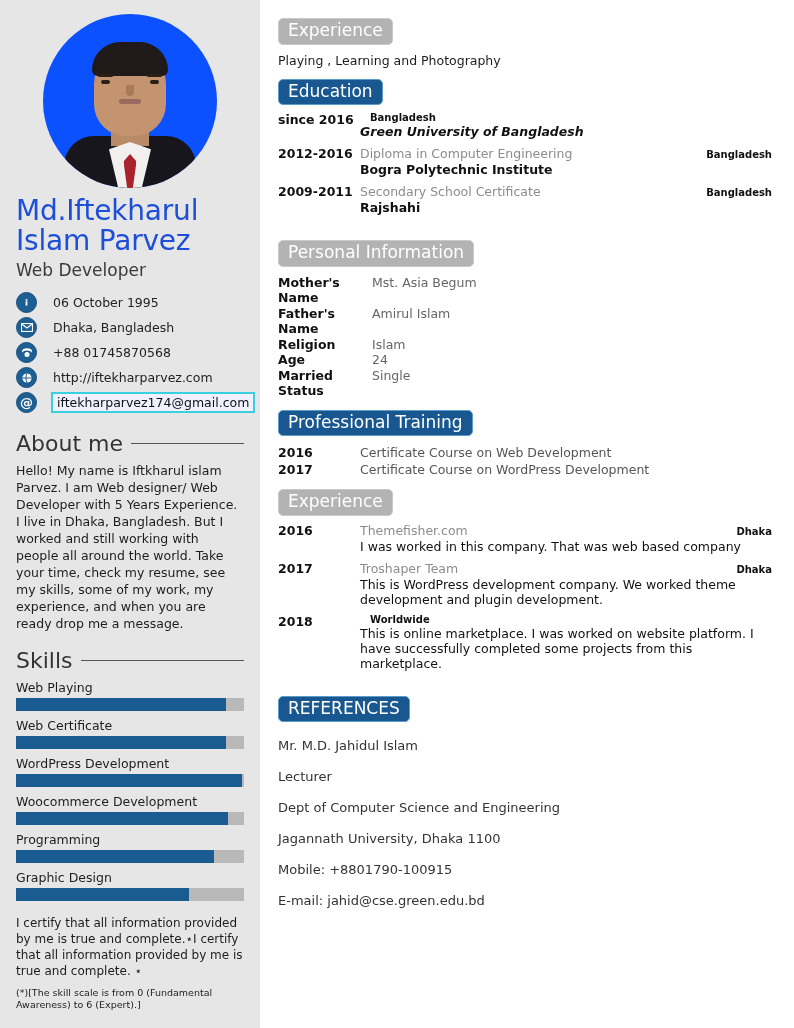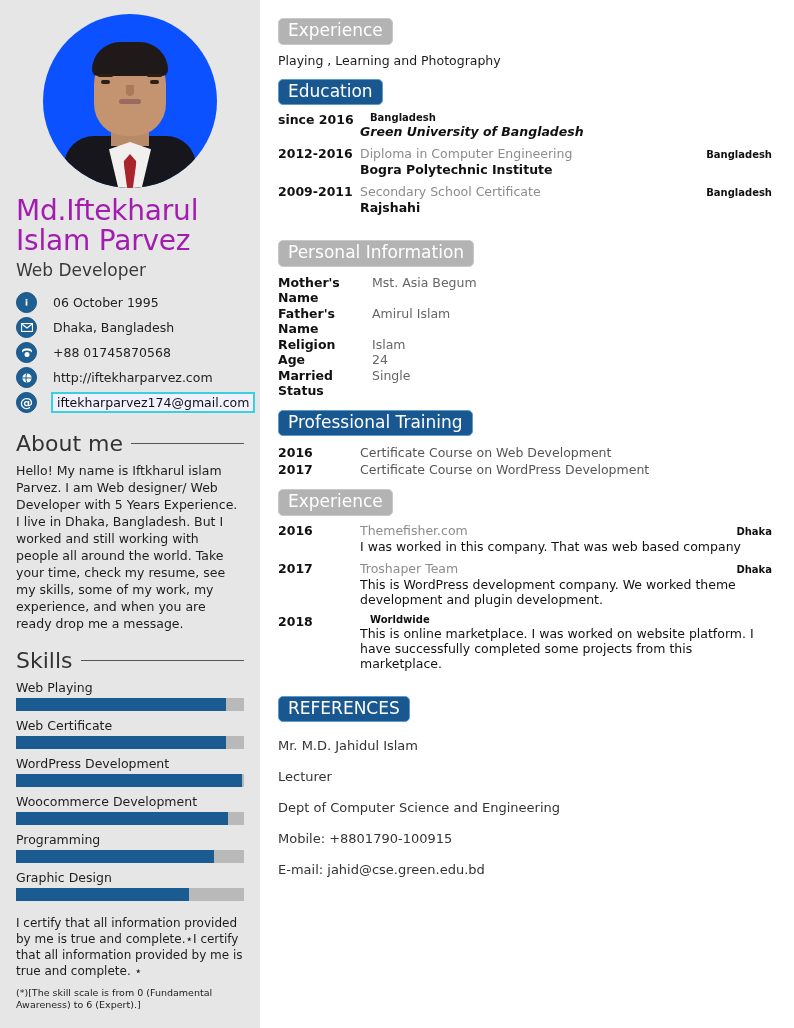--- a/index.html
+++ b/index.html
@@ -54,21 +54,21 @@
     border-radius: 38px 38px 8px 8px;
   }
   .p-eye { position: absolute; width: 9px; height: 4px; background: #2b2018; border-radius: 2px; bottom: 104px; }
   .p-eye.l { left: 58px; } .p-eye.r { right: 58px; }
   .p-brow { position: absolute; width: 15px; height: 3px; background: #2b2018; border-radius: 2px; bottom: 111px; }
   .p-brow.l { left: 55px; } .p-brow.r { right: 55px; }
   .p-nose { position: absolute; left: 50%; transform: translateX(-50%); bottom: 92px; width: 8px; height: 11px; background: #a87a58; border-radius: 0 0 4px 4px; }
   .p-mouth { position: absolute; left: 50%; transform: translateX(-50%); bottom: 84px; width: 22px; height: 5px; background: #9a6a60; border-radius: 3px; }
 
   .name {
-    font-size: 28px; line-height: 30px; color: #a21caf;
+    font-size: 28px; line-height: 30px; color: #1d4ed8;
     font-weight: 400; margin-top: 8px; letter-spacing: -0.2px;
   }
   .role { font-size: 17px; color: #3a3a3a; margin: 4px 0 10px; font-weight: 400; }
 
   .contact-list { margin-top: 2px; }
   .contact-row { display: flex; align-items: center; height: 25px; }
   .ci {
     width: 21px; height: 21px; border-radius: 50%;
     background: #1d5e93; color: #ffffff;
     display: flex; align-items: center; justify-content: center;
@@ -364,19 +364,20 @@
     </div>
 
     <div class="sec-gap"></div>
 
     <div class="block">
       <span class="pill blue">REFERENCES</span>
       <div id="ref-list">
           <div class="ref-line">Mr. M.D. Jahidul Islam</div>
           <div class="ref-line">Lecturer</div>
           <div class="ref-line">Dept of Computer Science and Engineering</div>
+          <div class="ref-line">Jagannath University, Dhaka 1100</div>
           <div class="ref-line">Mobile: +8801790-100915</div>
           <div class="ref-line">E-mail: jahid@cse.green.edu.bd</div>
         </div>
     </div>
 
   </main>
 </div>
 
 </body></html>

